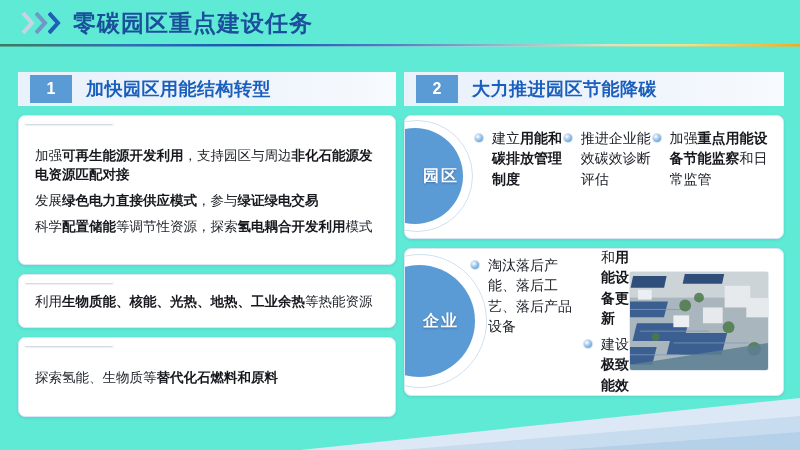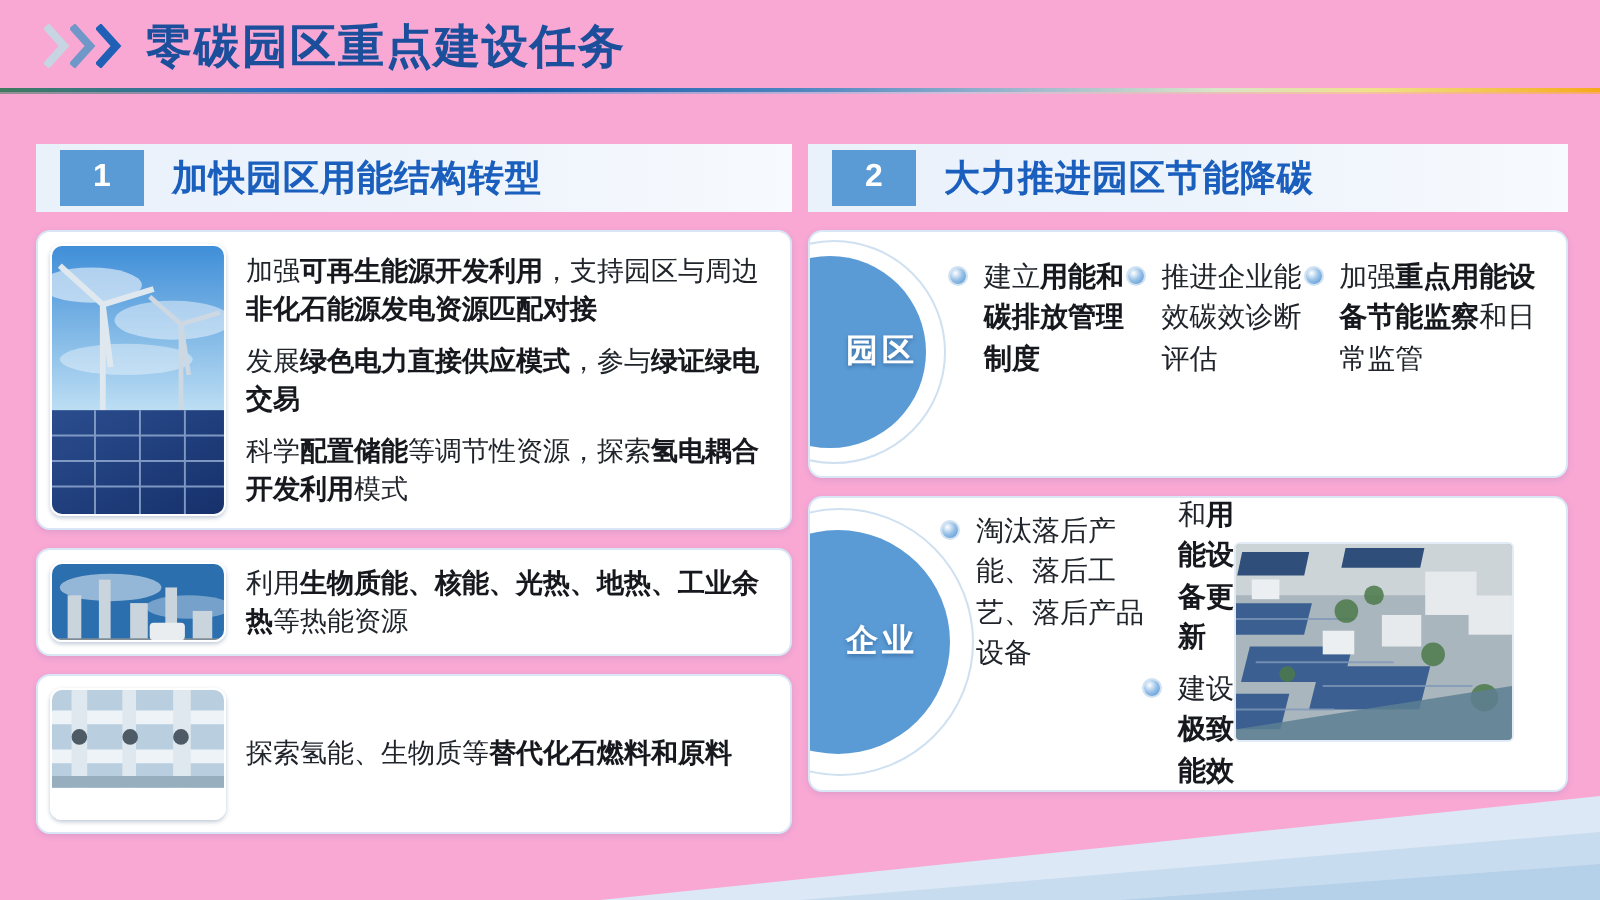--- a/index.html
+++ b/index.html
@@ -3,21 +3,21 @@
 <meta charset="utf-8">
 <style>
   * { box-sizing: border-box; margin: 0; padding: 0; }
   html, body {
     width: 800px; height: 450px; overflow: hidden;
     font-family: "Liberation Sans", "DejaVu Sans", sans-serif;
     background: #ffffff;
   }
   .slide {
     position: relative; width: 800px; height: 450px;
-    background: #f9a8d4; overflow: hidden;
+    background: #5eead4; overflow: hidden;
   }
 
   
   .deco-bottom { position: absolute; left: 0; bottom: 0; width: 800px; height: 70px; overflow: hidden; pointer-events: none; }
 
   
   .title-row { position: absolute; left: 0; top: 6px; width: 800px; height: 34px; display: flex; align-items: center; }
   .chev-wrap { margin-left: 22px; display: flex; align-items: center; gap: 0px; }
   .chev { width: 13px; height: 22px; }
   .slide-title {
@@ -53,21 +53,21 @@
   }
 
   
   .card {
     position: relative; background: #ffffff;
     border: 1px solid #d9e6f5; border-radius: 7px;
     box-shadow: 0 1px 3px rgba(40,80,140,.13);
   }
 
   
-  .lcard { display: flex; align-items: stretch; padding: 6px; margin-top: 9px; }
+  .lcard { display: flex; align-items: stretch; padding: 6px; margin-top: 9px; flex-direction: column; }
   .lthumb {
     flex: 0 0 auto; border-radius: 6px; overflow: hidden;
     border: 1px solid #ffffff; box-shadow: 0 1px 2px rgba(30,60,110,.28);
     position: relative;
   }
   .lbody { flex: 1 1 auto; padding: 3px 4px 3px 10px; display: flex; flex-direction: column; justify-content: center; gap: 7px; }
   .ltext { font-size: 13.5px; line-height: 1.42; color: #20242b; }
   .ltext b { font-weight: bold; color: #16181d; }
 
   
@@ -266,21 +266,21 @@
         </div>
       </div>
     </div>
 
     <div class="card rcard" style="height:148px">
       <div class="rinner" style="height:132px">
         <div class="halo-ring" style="width:134px;height:134px;left:-60px"></div>
         <div class="halo" style="width:112px;height:112px;left:-50px"></div>
         <div class="halo-label">企业</div>
 
-        <div class="bullets" style="margin-left:58px;margin-right:18px">
+        <div class="bullets" style="margin-left:58px;margin-right:6px">
           <div class="bullet" style="margin-top:0">
             <span class="dot"></span>
             <span class="btext">淘汰落后产能、落后工艺、落后产品设备</span>
           </div>
           <div style="display:flex;align-items:center">
             <div style="flex:1 1 auto">
               <div class="bullet">
                 <span class="dot"></span>
                 <span class="btext">实施<b>节能降碳改造</b>和<b>用能设备更新</b></span>
               </div>

